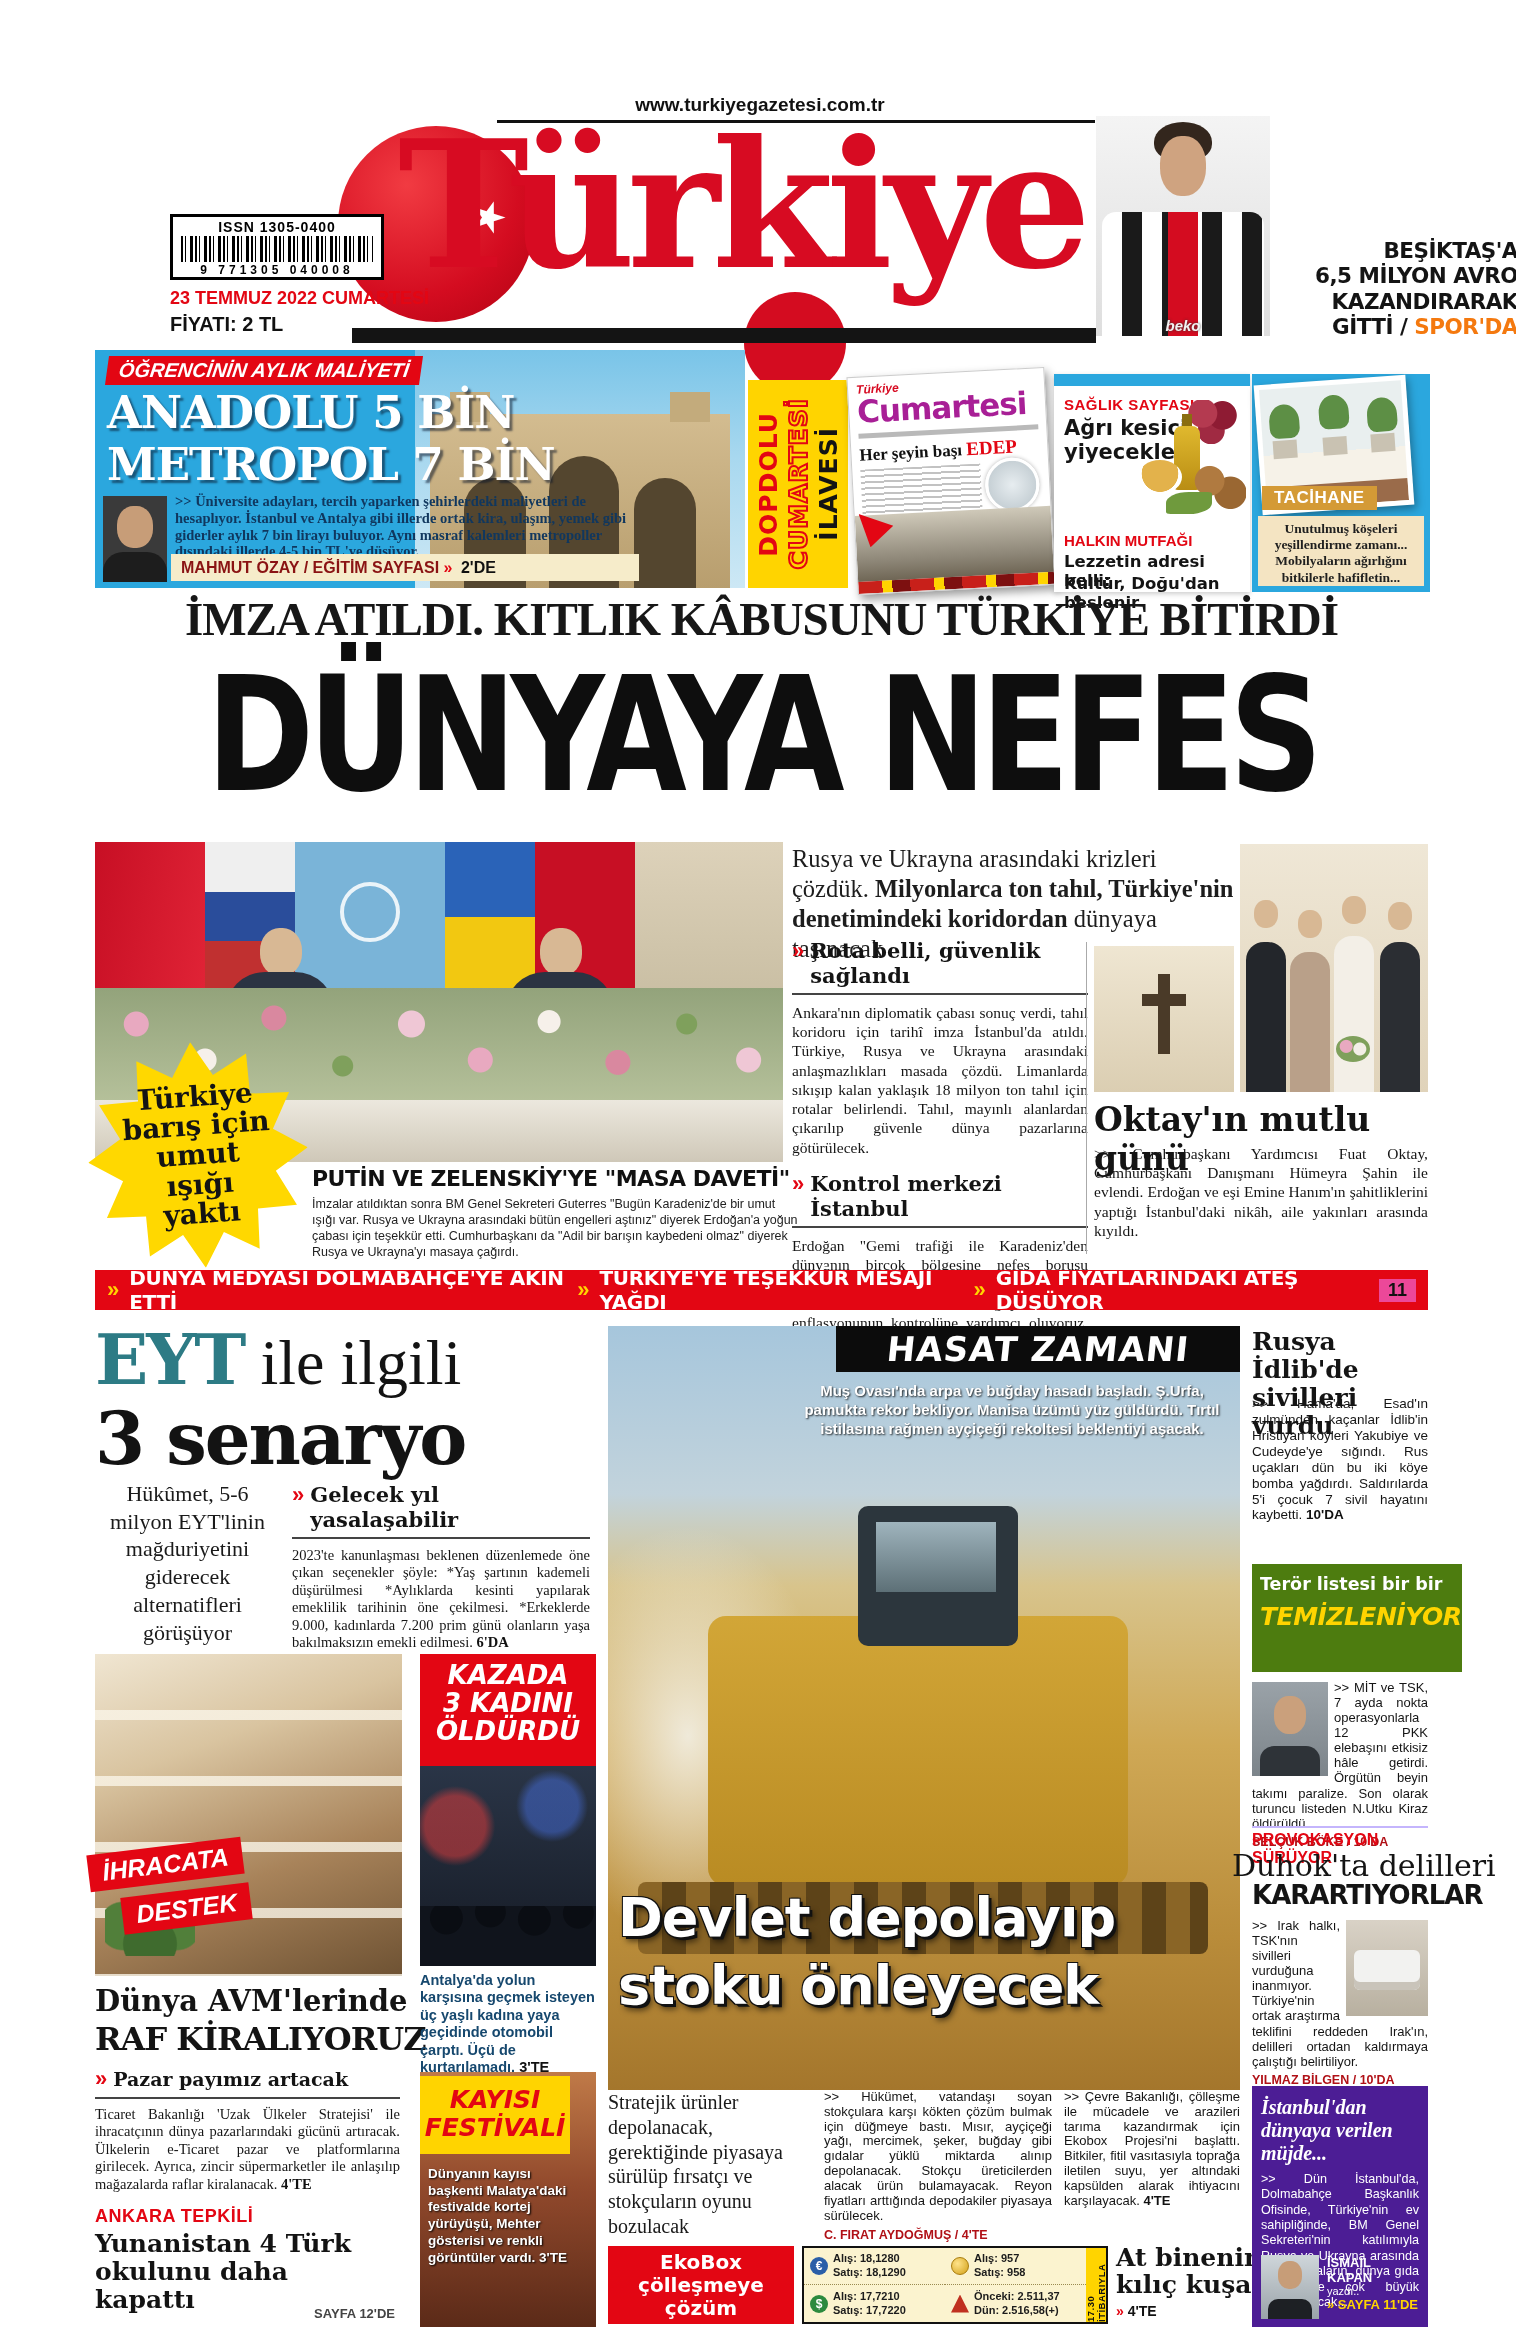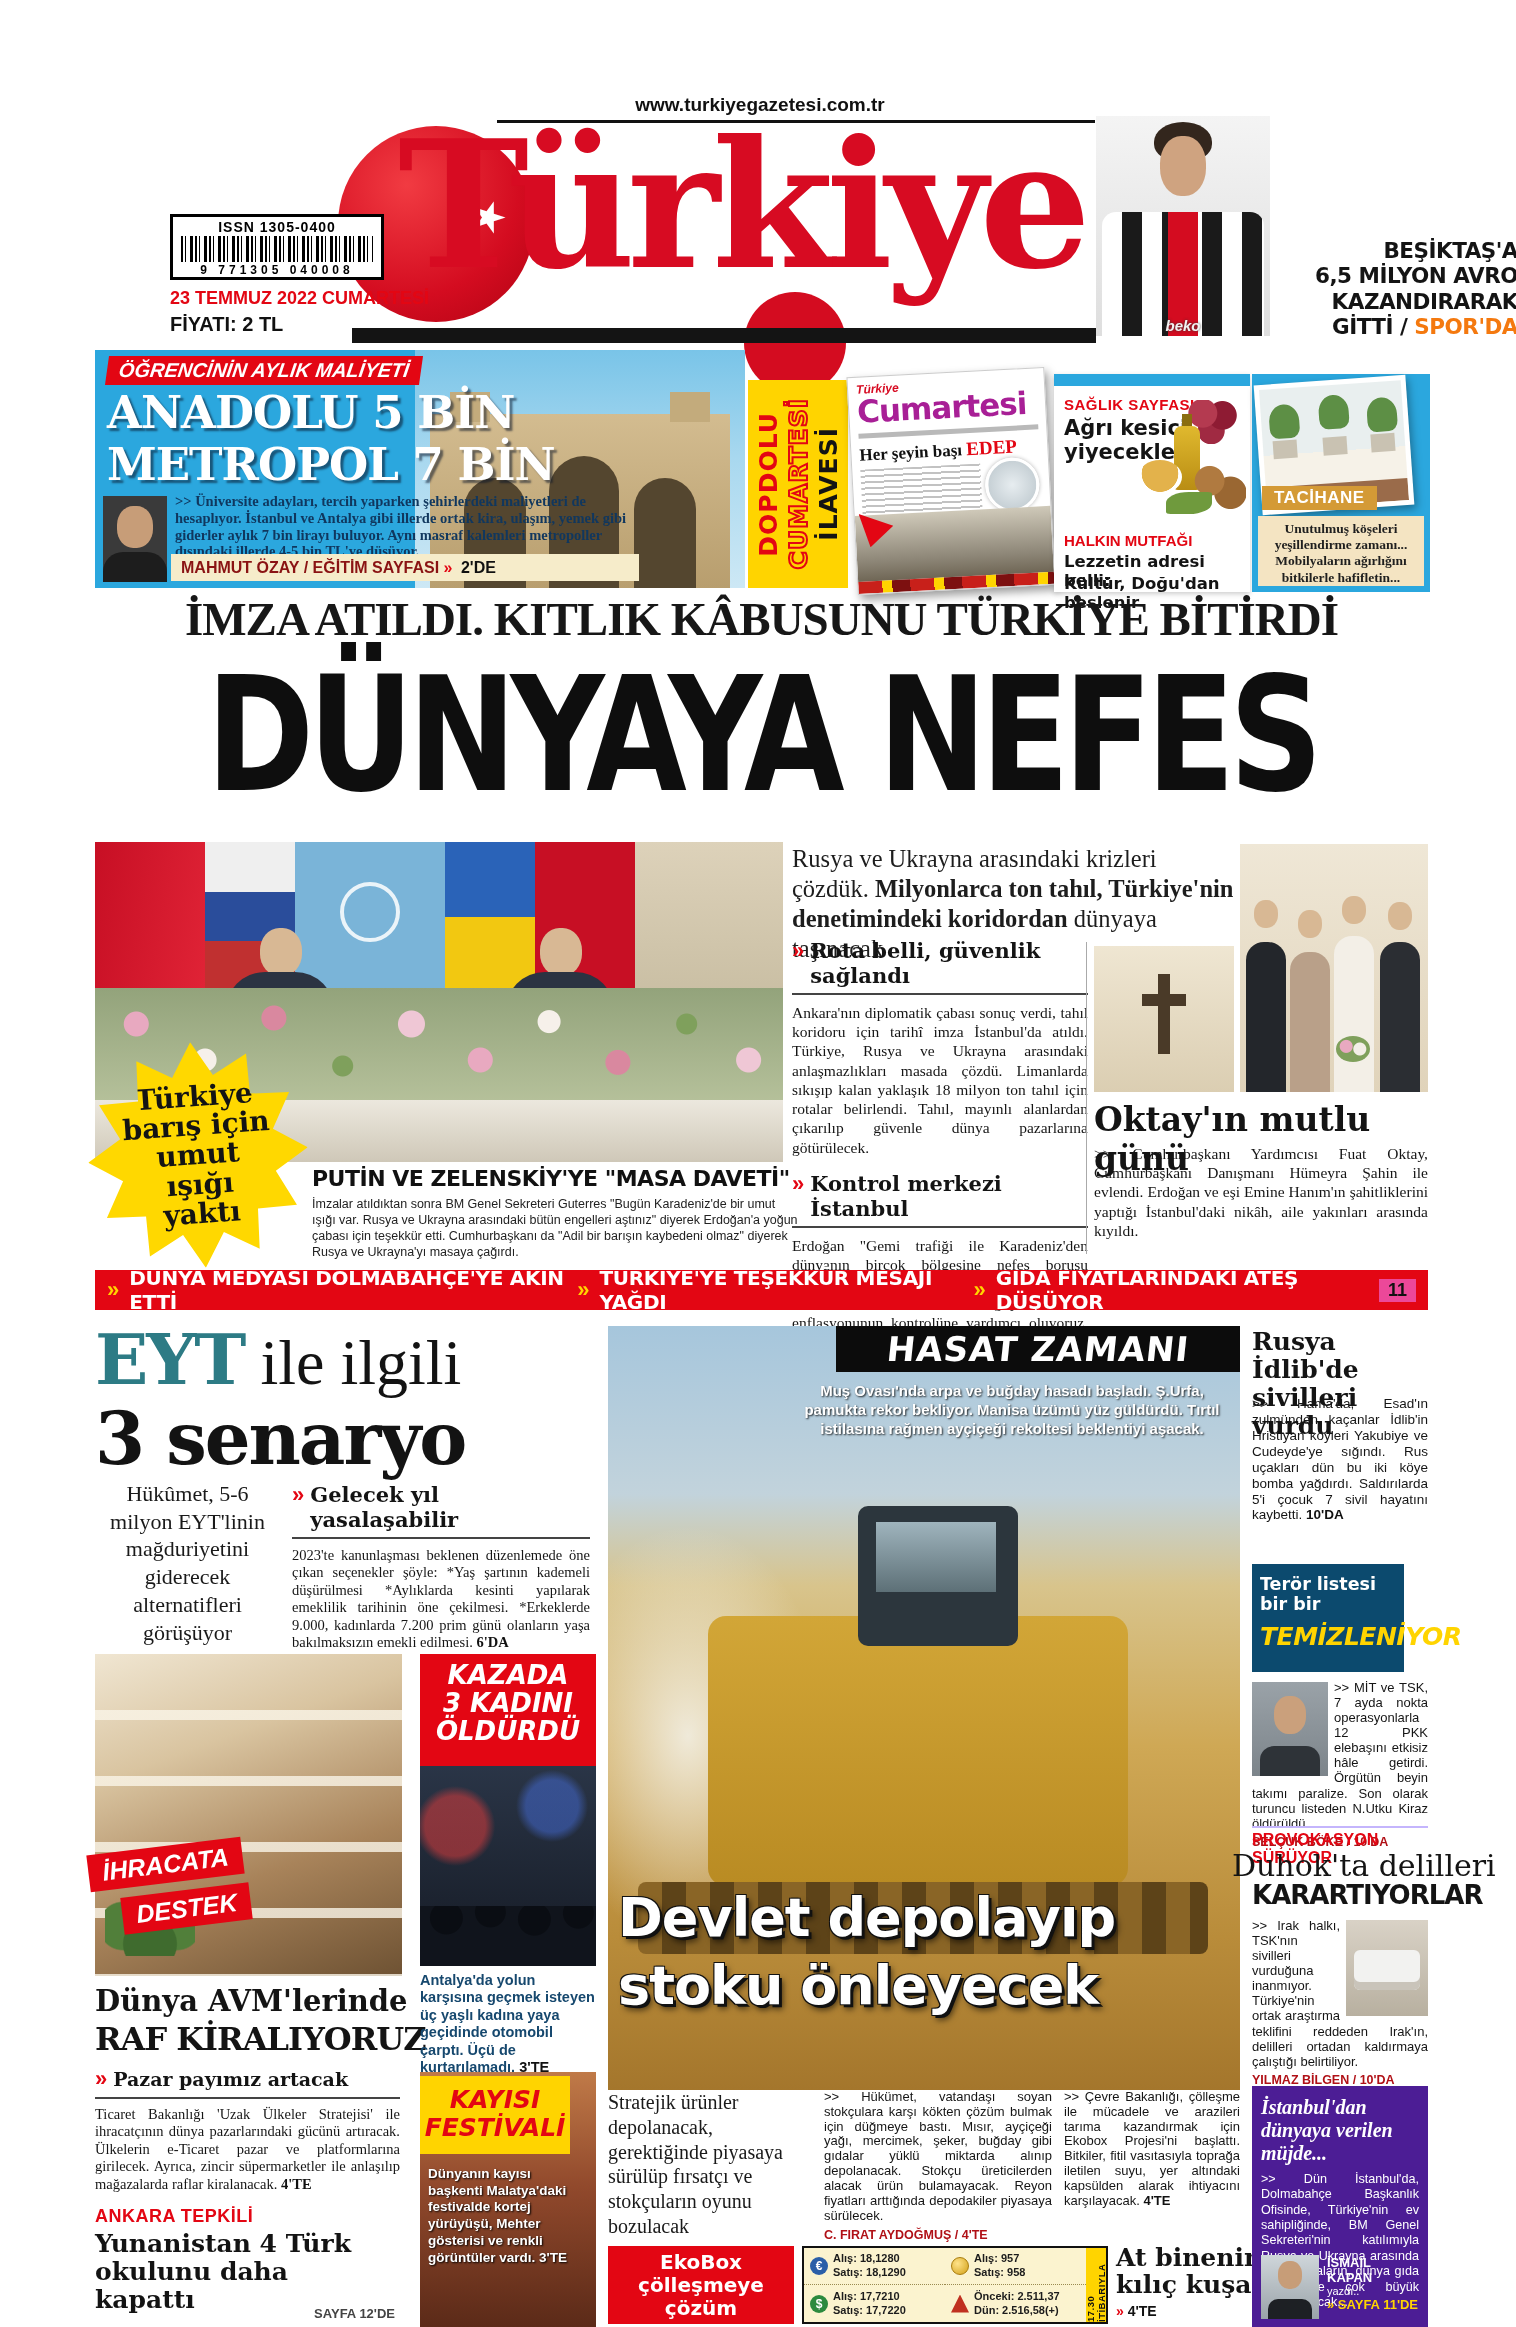--- a/index.html
+++ b/index.html
@@ -198,21 +198,21 @@
 .kose{position:absolute;left:1116px;top:2244px;width:312px;height:82px}
 .koseh{font-family:"DejaVu Serif",serif;font-weight:800;font-size:25px;line-height:1.08;color:#141414}
 .kosepage{margin-top:5px;font-weight:900;font-size:14px;color:#111}
 .kosephoto{position:absolute;right:0;top:0;width:74px;height:62px;background:linear-gradient(#cfd6da,#aab3b9);overflow:hidden}
 .kosephoto .f{position:absolute;left:24px;top:6px;width:26px;height:30px;background:#c79d78;border-radius:45%}
 .kosephoto .b{position:absolute;left:10px;bottom:0;width:54px;height:22px;background:#23262b;border-radius:12px 12px 0 0}
 .kosename{position:absolute;right:0;top:64px;width:74px;text-align:center;font-weight:800;font-size:8.5px;color:#222}
 
 .idlh{position:absolute;left:1252px;top:1328px;width:178px;font-family:"DejaVu Serif",serif;font-weight:800;font-size:25px;line-height:1.12;color:#141414}
 .idlb{position:absolute;left:1252px;top:1396px;width:176px;font-size:13.5px;line-height:1.18;color:#151515;text-align:justify}
-.terbox{position:absolute;left:1252px;top:1564px;width:152px;height:108px;background:#0c4a6e;padding:10px 8px}
+.terbox{position:absolute;left:1252px;top:1564px;width:210px;height:108px;background:#4d7c0f;padding:10px 8px}
 .tert1{color:#fff;font-weight:800;font-size:17.5px;font-family:"DejaVu Sans",sans-serif}
 .tert2{color:#ffd400;font-style:italic;font-weight:900;font-size:25px;letter-spacing:-.5px;margin-top:8px;font-family:"DejaVu Sans",sans-serif}
 .terbody{position:absolute;left:1252px;top:1680px;width:176px;font-size:13px;line-height:1.16;color:#151515;text-align:justify}
 .terphoto{float:left;width:76px;height:94px;background:linear-gradient(#9aa2a8,#7c848a);margin:2px 6px 2px 0;position:relative}
 .terphoto .f{position:absolute;left:22px;top:14px;width:32px;height:38px;background:#caa07c;border-radius:45%}
 .terphoto .b{position:absolute;left:8px;bottom:0;width:60px;height:30px;background:#2e3338;border-radius:14px 14px 0 0}
 .terby{margin-top:4px;color:#b01016;font-weight:800;font-size:12.5px;text-align:left}
 .duhkick{position:absolute;left:1252px;top:1826px;color:#e30613;font-weight:900;font-size:16px;border-top:2px solid #c4b5fd;padding-top:3px;width:176px}
 .duhh1{position:absolute;left:1232px;top:1848px;font-family:"DejaVu Serif",serif;font-weight:400;font-size:30px;color:#141414}
 .duhh2{position:absolute;left:1252px;top:1880px;font-family:"DejaVu Sans",sans-serif;font-weight:900;font-size:26px;letter-spacing:-1px;color:#141414}

